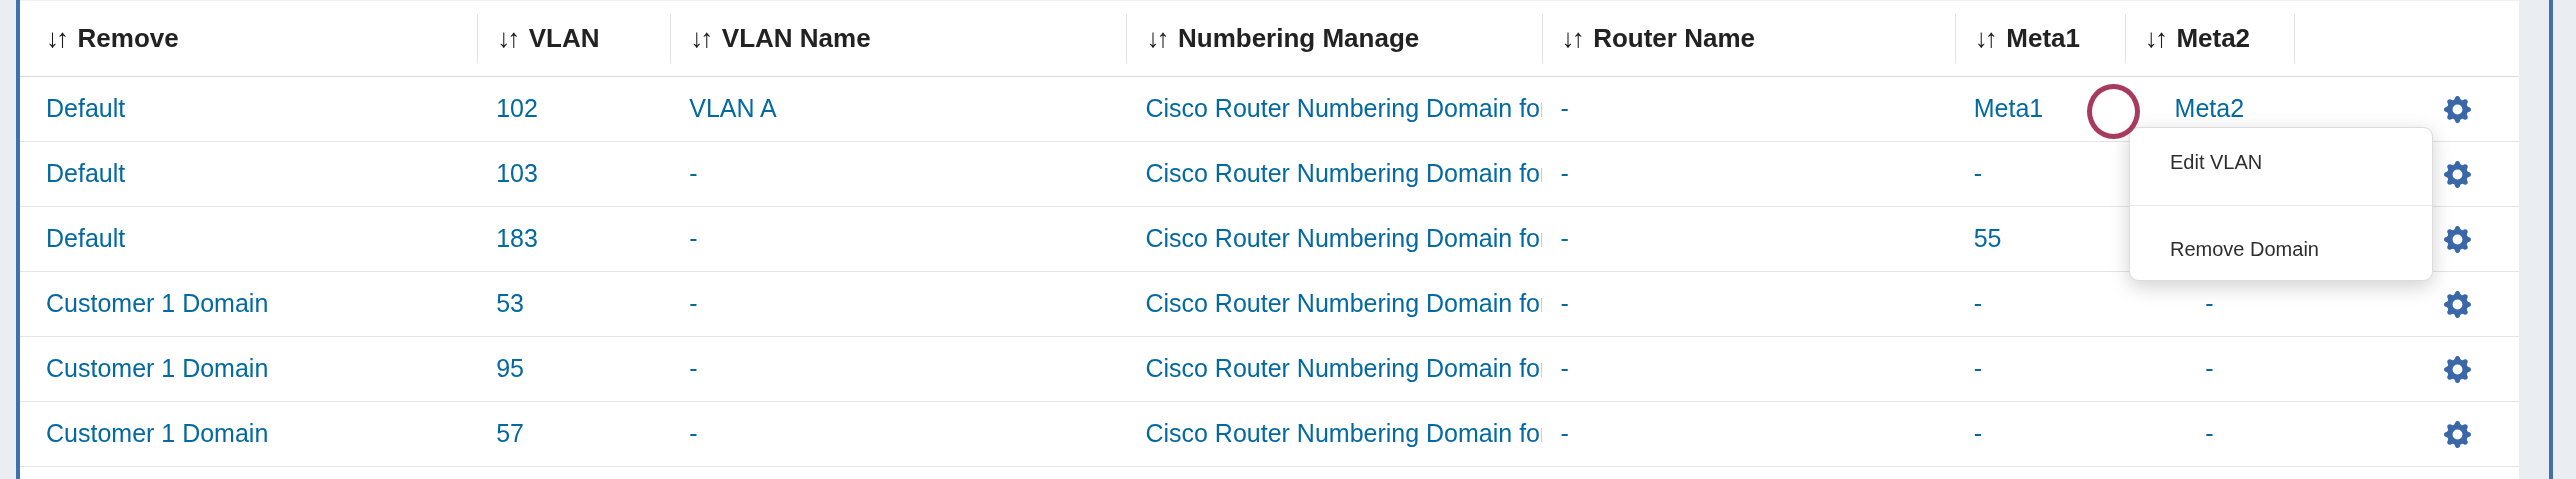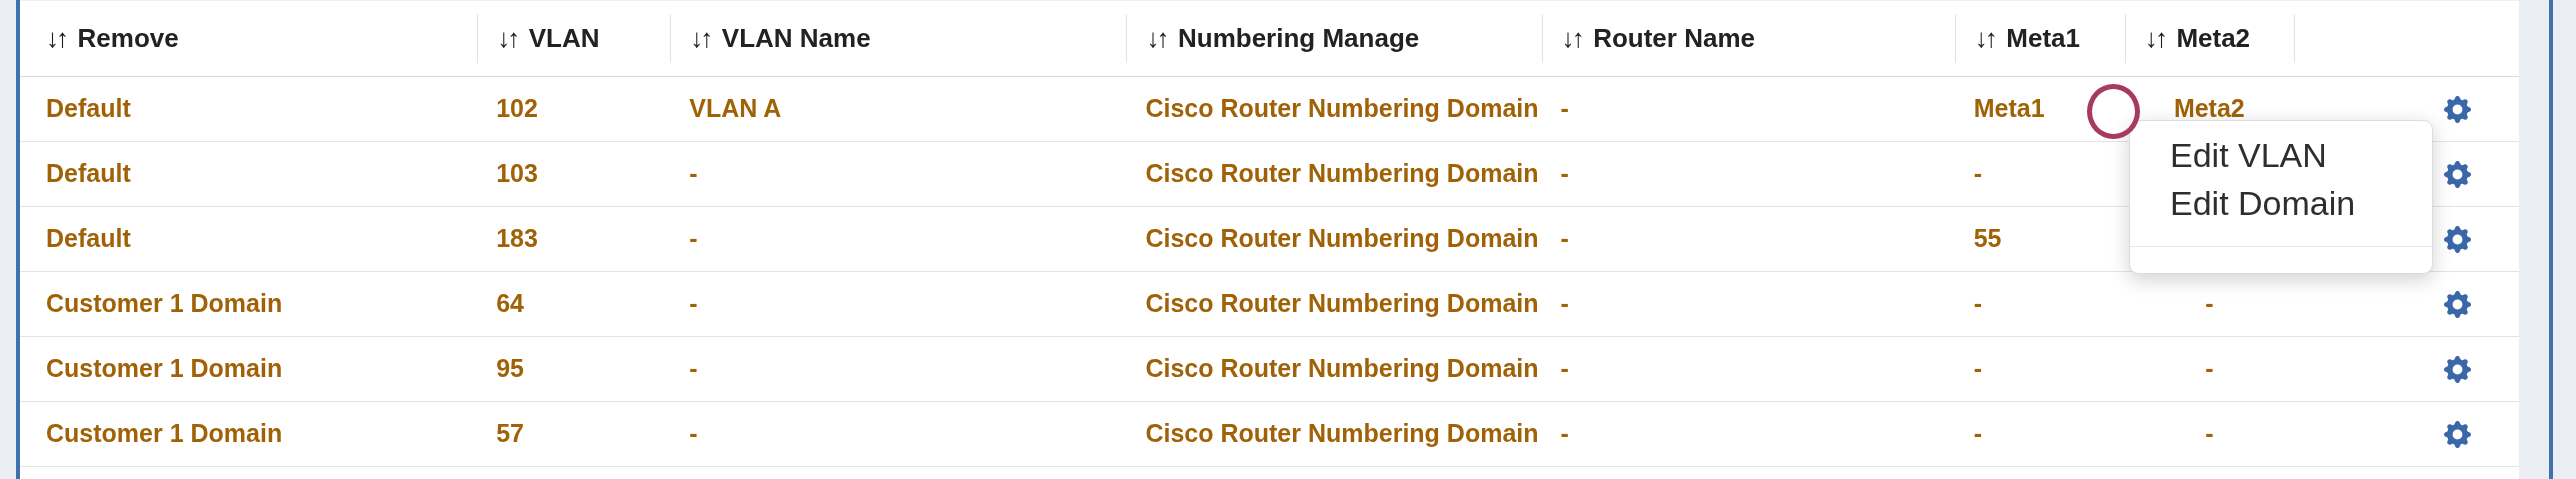--- a/index.html
+++ b/index.html
@@ -34,37 +34,37 @@
     border-left:1.9px solid #e2e2e2; white-space:nowrap; overflow:hidden;
   }
   th.first .hcell { border-left:none; padding-left:26px; }
   th.actions .hcell { border-left:1.9px solid #e2e2e2; }
   .sort {
     letter-spacing:-2.9px; margin-right:11.4px; font-weight:bold; color:#1f1f1f;
   }
   tbody tr { height:65px; }
   tbody td {
     border-bottom:1.9px solid #e4e4e4; padding:0 0 0 19px;
-    white-space:nowrap; overflow:hidden; vertical-align:middle; color:#a16207;font-weight:bold;
+    white-space:nowrap; overflow:hidden; vertical-align:middle; color:#0369a1;
   }
   tbody td.first { padding-left:26px; }
   tbody td.center { text-align:center; padding-left:0; }
   tbody td.actions { text-align:right; padding-right:48px; padding-left:0; }
   .gear-btn {
     display:inline-block; width:27px; height:27px; line-height:0;
     background:none; border:none; cursor:pointer; vertical-align:middle;
   }
   .gear-btn svg { width:27px; height:27px; fill:#3a67a8; }
   
   .context-menu {
-    position:absolute; left:2129px; top:120px; width:304px;
+    position:absolute; left:2129px; top:127px; width:304px;
     background:#ffffff; border:1.9px solid #dcdcdc; border-radius:9.5px;
     box-shadow:0 5.7px 19px rgba(0,0,0,0.18);
     padding:9.5px 0 7.6px 0; z-index:20;
-    font-size:34px; color:#2e2e2e;
+    font-size:20px; color:#2e2e2e;
   }
   .context-menu .item {
     height:48px; line-height:48px; padding-left:40px; cursor:pointer;
     white-space:nowrap;
   }
   .context-menu .divider {
     border-top:1.9px solid #e7e7e7; margin:19px 0;
   }
   
   .highlight-circle {
@@ -192,21 +192,21 @@
         <span>
           <svg viewBox="0 0 16 16" xmlns="http://www.w3.org/2000/svg" fill-rule="evenodd">
             <path d="M9.405 1.05c-.413-1.4-2.397-1.4-2.81 0l-.1.34a1.464 1.464 0 0 1-2.105.872l-.31-.17c-1.283-.698-2.686.705-1.987 1.987l.169.311c.446.82.023 1.841-.872 2.105l-.34.1c-1.4.413-1.4 2.397 0 2.81l.34.1a1.464 1.464 0 0 1 .872 2.105l-.17.31c-.698 1.283.705 2.686 1.987 1.987l.311-.169a1.464 1.464 0 0 1 2.105.872l.1.34c.413 1.4 2.397 1.4 2.81 0l.1-.34a1.464 1.464 0 0 1 2.105-.872l.31.17c1.283.698 2.686-.705 1.987-1.987l-.169-.311a1.464 1.464 0 0 1 .872-2.105l.34-.1c1.4-.413 1.4-2.397 0-2.81l-.34-.1a1.464 1.464 0 0 1-.872-2.105l.17-.31c.698-1.283-.705-2.686-1.987-1.987l-.311.169a1.464 1.464 0 0 1-2.105-.872l-.1-.34zM8 10.93a2.929 2.929 0 1 1 0-5.86 2.929 2.929 0 0 1 0 5.858z"></path>
           </svg>
         </span>
       </button>
     </td>
   </tr>
         <tr>
     <td class="first">Customer 1 Domain</td>
-    <td>64</td>
+    <td>53</td>
     <td>-</td>
     <td>Cisco Router Numbering Domain for …</td>
     <td>-</td>
     <td>-</td>
     <td class="center">-</td>
     <td class="actions">
       <button class="gear-btn" aria-label="actions">
         <span>
           <svg viewBox="0 0 16 16" xmlns="http://www.w3.org/2000/svg" fill-rule="evenodd">
             <path d="M9.405 1.05c-.413-1.4-2.397-1.4-2.81 0l-.1.34a1.464 1.464 0 0 1-2.105.872l-.31-.17c-1.283-.698-2.686.705-1.987 1.987l.169.311c.446.82.023 1.841-.872 2.105l-.34.1c-1.4.413-1.4 2.397 0 2.81l.34.1a1.464 1.464 0 0 1 .872 2.105l-.17.31c-.698 1.283.705 2.686 1.987 1.987l.311-.169a1.464 1.464 0 0 1 2.105.872l.1.34c.413 1.4 2.397 1.4 2.81 0l.1-.34a1.464 1.464 0 0 1 2.105-.872l.31.17c1.283.698 2.686-.705 1.987-1.987l-.169-.311a1.464 1.464 0 0 1 .872-2.105l.34-.1c1.4-.413 1.4-2.397 0-2.81l-.34-.1a1.464 1.464 0 0 1-.872-2.105l.17-.31c.698-1.283-.705-2.686-1.987-1.987l-.311.169a1.464 1.464 0 0 1-2.105-.872l-.1-.34zM8 10.93a2.929 2.929 0 1 1 0-5.86 2.929 2.929 0 0 1 0 5.858z"></path>
@@ -250,18 +250,18 @@
         </span>
       </button>
     </td>
   </tr>
       </tbody>
   </table>
 </div>
 
 <div class="context-menu">
   <div class="item">Edit VLAN</div>
-  <div class="item">Edit Domain</div>
   <div class="divider"></div>
+  <div class="item">Remove Domain</div>
 </div>
 
 <div class="highlight-circle"></div>
 
 
 </body></html>

